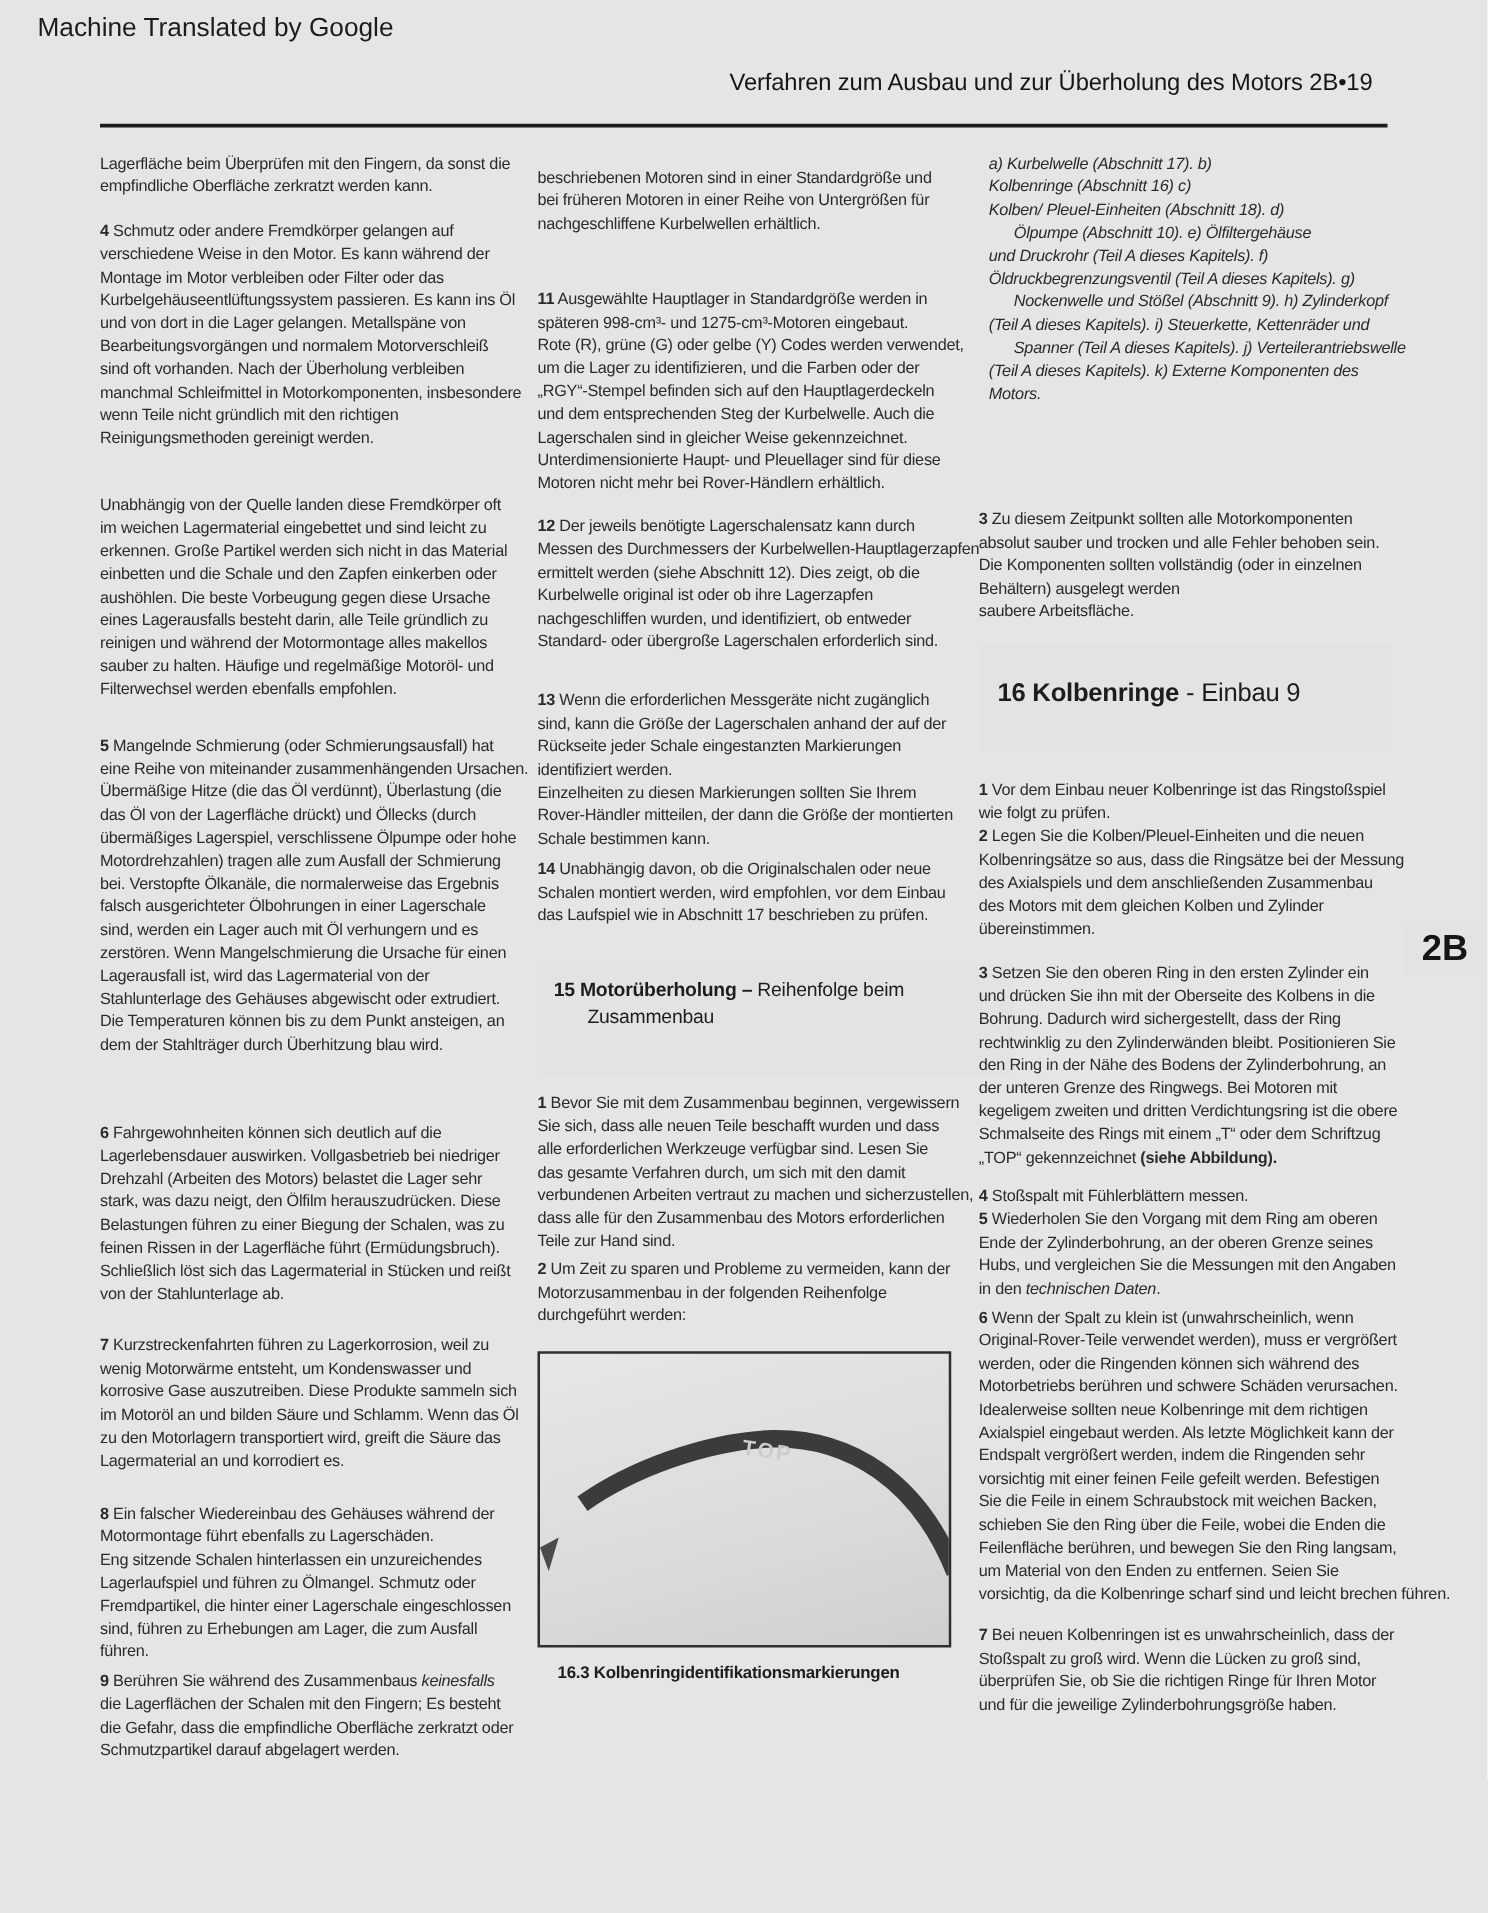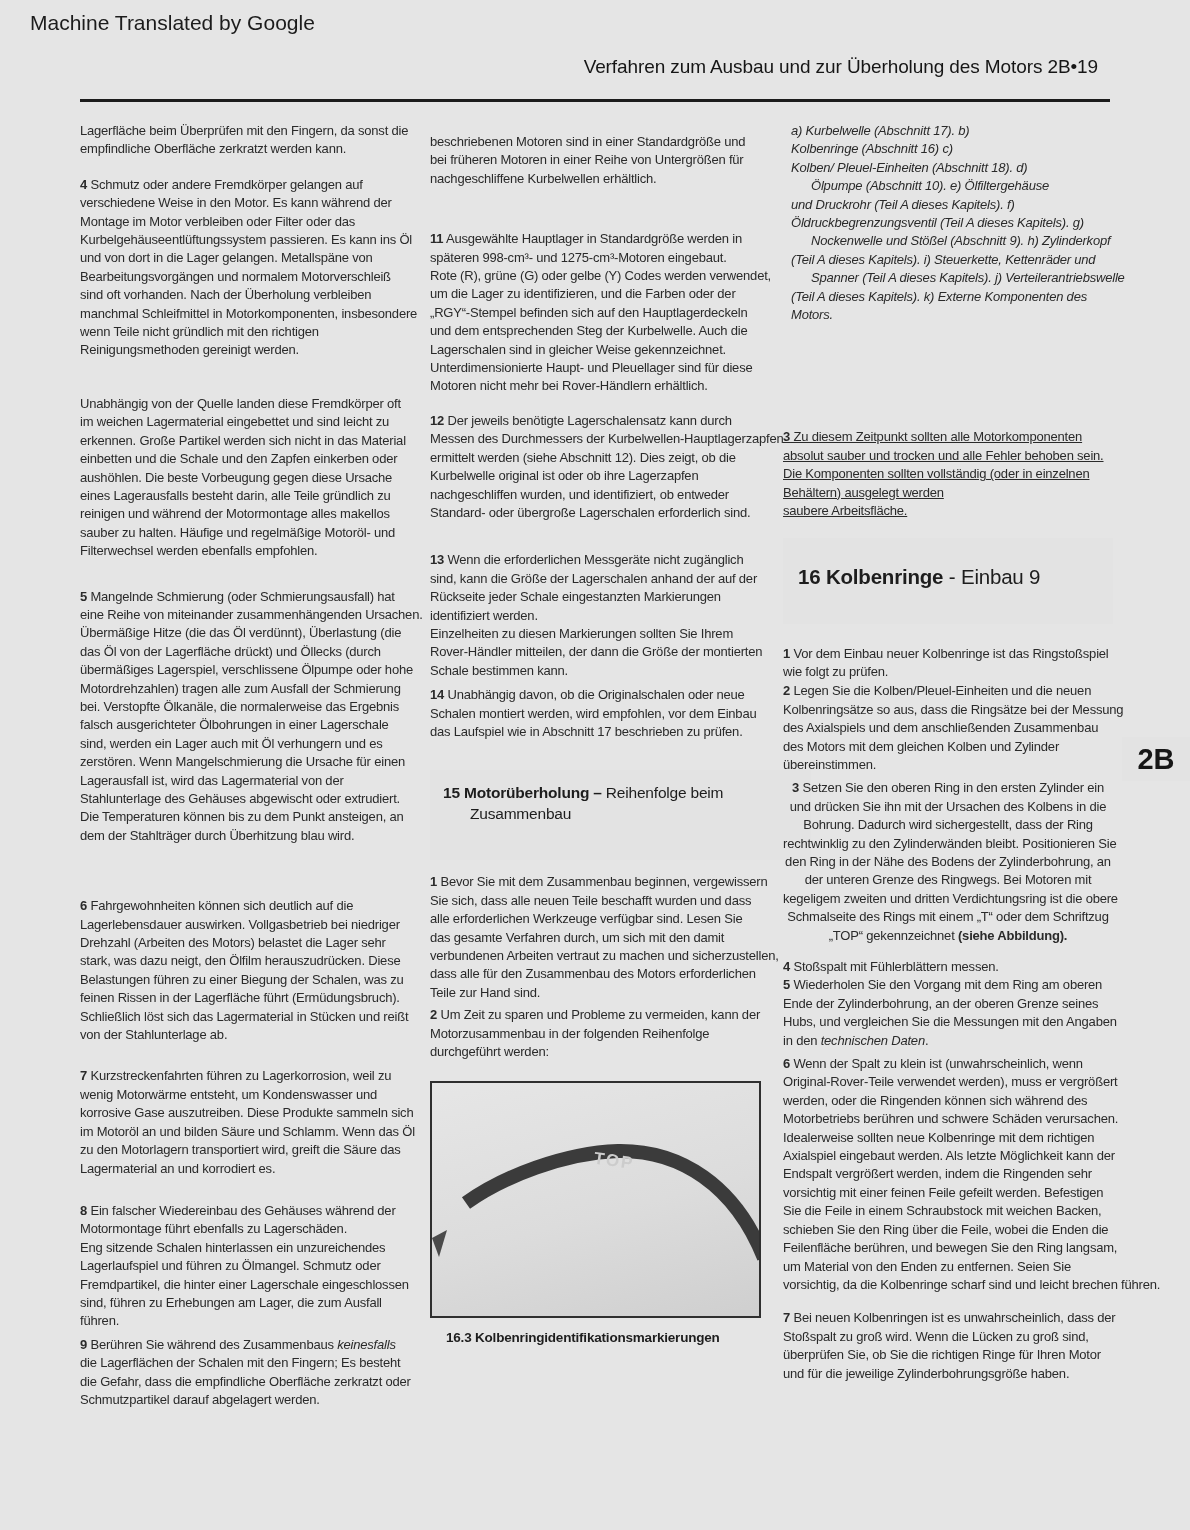--- a/index.html
+++ b/index.html
@@ -192,44 +192,44 @@
         <div class="line"><span class="i">Kolben/ Pleuel-Einheiten (Abschnitt 18). d)</span></div>
         <div class="line ind1"><span class="i">Ölpumpe (Abschnitt 10). e) Ölfiltergehäuse</span></div>
         <div class="line"><span class="i">und Druckrohr (Teil A dieses Kapitels). f)</span></div>
         <div class="line"><span class="i">Öldruckbegrenzungsventil (Teil A dieses Kapitels). g)</span></div>
         <div class="line ind1"><span class="i">Nockenwelle und Stößel (Abschnitt 9). h) Zylinderkopf</span></div>
         <div class="line"><span class="i">(Teil A dieses Kapitels). i) Steuerkette, Kettenräder und</span></div>
         <div class="line ind1"><span class="i">Spanner (Teil A dieses Kapitels). j) Verteilerantriebswelle</span></div>
         <div class="line"><span class="i">(Teil A dieses Kapitels). k) Externe Komponenten des</span></div>
         <div class="line"><span class="i">Motors.</span></div>
       </div>
-      <div class="para" style="margin-top: 104px; text-decoration: underline;">
+      <div class="para" style="margin-top: 82px;">
         <div class="line"><span class="b">3</span><span> Zu diesem Zeitpunkt sollten alle Motorkomponenten</span></div>
         <div class="line"><span>absolut sauber und trocken und alle Fehler behoben sein.</span></div>
         <div class="line"><span>Die Komponenten sollten vollständig (oder in einzelnen</span></div>
         <div class="line"><span>Behältern) ausgelegt werden</span></div>
         <div class="line"><span>saubere Arbeitsfläche.</span></div>
       </div>
       <div class="secbox sec-lg" style="margin-top: 17px;">
         <div class="line"><span class="b">16 Kolbenringe</span><span> - Einbau 9</span></div>
       </div>
       <div class="para" style="margin-top: 21px;">
         <div class="line"><span class="b">1</span><span> Vor dem Einbau neuer Kolbenringe ist das Ringstoßspiel</span></div>
         <div class="line"><span>wie folgt zu prüfen.</span></div>
       </div>
       <div class="para" style="margin-top: 1px;">
         <div class="line"><span class="b">2</span><span> Legen Sie die Kolben/Pleuel-Einheiten und die neuen</span></div>
         <div class="line"><span>Kolbenringsätze so aus, dass die Ringsätze bei der Messung</span></div>
         <div class="line"><span>des Axialspiels und dem anschließenden Zusammenbau</span></div>
         <div class="line"><span>des Motors mit dem gleichen Kolben und Zylinder</span></div>
         <div class="line"><span>übereinstimmen.</span></div>
       </div>
-      <div class="para" style="margin-top: 5px; text-align: center;">
+      <div class="para" style="margin-top: 17px;">
         <div class="line"><span class="b">3</span><span> Setzen Sie den oberen Ring in den ersten Zylinder ein</span></div>
-        <div class="line"><span>und drücken Sie ihn mit der Ursachen des Kolbens in die</span></div>
+        <div class="line"><span>und drücken Sie ihn mit der Oberseite des Kolbens in die</span></div>
         <div class="line"><span>Bohrung. Dadurch wird sichergestellt, dass der Ring</span></div>
         <div class="line"><span>rechtwinklig zu den Zylinderwänden bleibt. Positionieren Sie</span></div>
         <div class="line"><span>den Ring in der Nähe des Bodens der Zylinderbohrung, an</span></div>
         <div class="line"><span>der unteren Grenze des Ringwegs. Bei Motoren mit</span></div>
         <div class="line"><span>kegeligem zweiten und dritten Verdichtungsring ist die obere</span></div>
         <div class="line"><span>Schmalseite des Rings mit einem „T“ oder dem Schriftzug</span></div>
         <div class="line"><span>„TOP“ gekennzeichnet </span><span class="b">(siehe Abbildung).</span></div>
       </div>
       <div class="para" style="margin-top: 13px;">
         <div class="line"><span class="b">4</span><span> Stoßspalt mit Fühlerblättern messen.</span></div>

